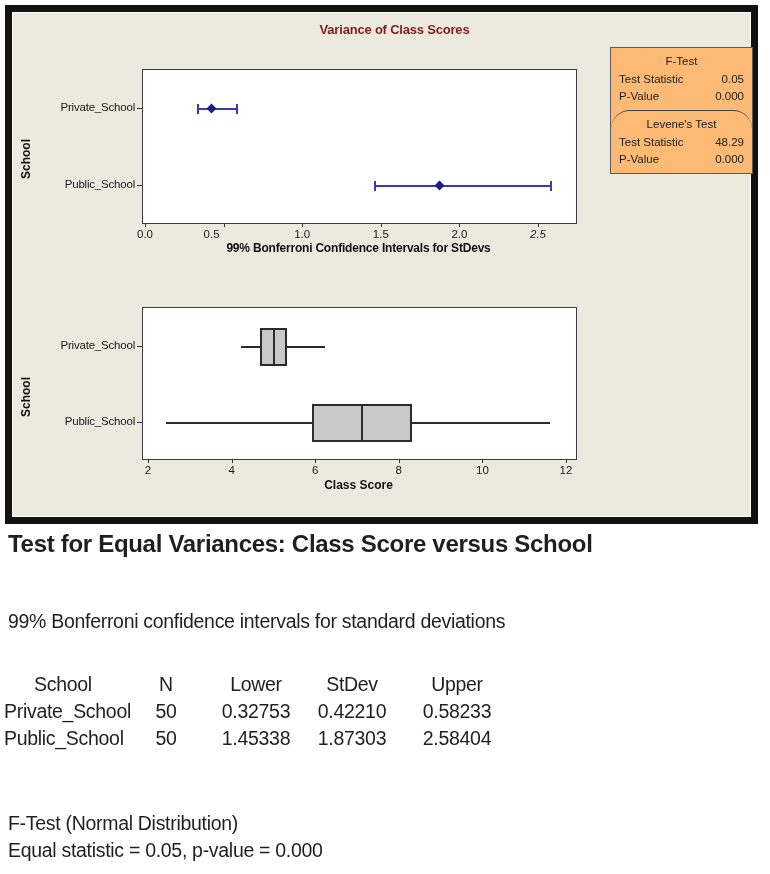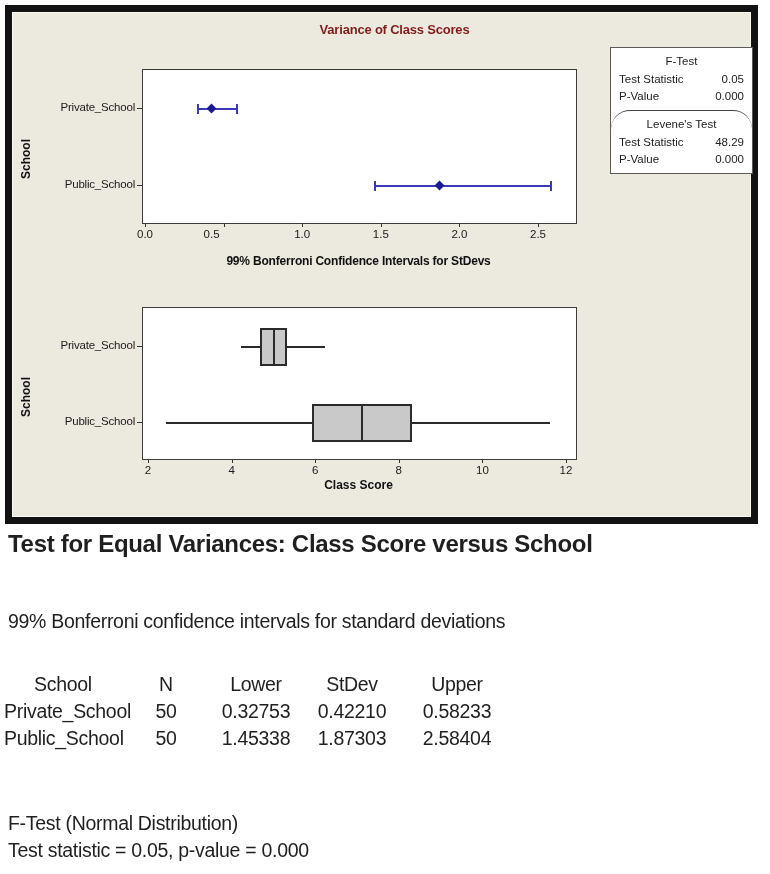--- a/index.html
+++ b/index.html
@@ -25,24 +25,24 @@
     position:absolute;width:16px;display:flex;align-items:center;justify-content:center;
     writing-mode:vertical-lr;transform:rotate(180deg);
     font-size:12px;font-weight:bold;color:#111;
   }
   #ci-ylab{left:6px;top:102px;height:90px;}
   #box-ylab{left:6px;top:340px;height:90px;}
   .xlab{
     position:absolute;left:130px;width:433px;text-align:center;
     font-size:12px;font-weight:bold;color:#111;
   }
-  #ci-xlab{top:229px;letter-spacing:-0.2px;margin-top:13px;}
+  #ci-xlab{top:229px;letter-spacing:-0.2px;}
   #box-xlab{top:466px;}
   .stats-panel{
-    position:absolute;left:598px;top:35px;width:143px;background:#ffffff;
+    position:absolute;left:598px;top:35px;width:143px;background:#fdba74;
     border:1px solid #5a5a5a;font-size:11.5px;color:#222;box-sizing:border-box;
   }
   .panel-sec{padding:7px 8px 5px 8px;}
   .panel-sec + .panel-sec{border-top:1px solid #444;border-radius:19px;}
   .panel-title{text-align:center;margin-bottom:4px;}
   .panel-row{display:flex;justify-content:space-between;line-height:17px;}
   .session-line{position:absolute;left:8px;letter-spacing:-0.3px;white-space:nowrap;}
   #session-heading{top:530px;font-size:24px;font-weight:bold;}
   #session-subheading{top:610px;font-size:19.5px;}
   #session-ftest-line{top:812px;font-size:19.5px;}
@@ -109,21 +109,21 @@
     <div style="position: absolute; left: 113px; top: 216px; width: 40px; text-align: center; font-size: 11.5px; color: rgb(26, 26, 26);">0.0</div>
     <div style="position: absolute; left: 211.6px; top: 211px; width: 1px; height: 4px; background: rgb(51, 51, 51);"></div>
     <div style="position: absolute; left: 191.6px; top: 216px; width: 40px; text-align: left; font-size: 11.5px; color: rgb(26, 26, 26);">0.5</div>
     <div style="position: absolute; left: 290.2px; top: 211px; width: 1px; height: 4px; background: rgb(51, 51, 51);"></div>
     <div style="position: absolute; left: 270.2px; top: 216px; width: 40px; text-align: center; font-size: 11.5px; color: rgb(26, 26, 26);">1.0</div>
     <div style="position: absolute; left: 368.8px; top: 211px; width: 1px; height: 4px; background: rgb(51, 51, 51);"></div>
     <div style="position: absolute; left: 348.8px; top: 216px; width: 40px; text-align: center; font-size: 11.5px; color: rgb(26, 26, 26);">1.5</div>
     <div style="position: absolute; left: 447.4px; top: 211px; width: 1px; height: 4px; background: rgb(51, 51, 51);"></div>
     <div style="position: absolute; left: 427.4px; top: 216px; width: 40px; text-align: center; font-size: 11.5px; color: rgb(26, 26, 26);">2.0</div>
     <div style="position: absolute; left: 526px; top: 211px; width: 1px; height: 4px; background: rgb(51, 51, 51);"></div>
-    <div style="position: absolute; left: 506px; top: 216px; width: 40px; text-align: center; font-size: 11.5px; color: rgb(26, 26, 26);">2.5</div>
+    <div style="position: absolute; left: 506px; top: 216px; width: 40px; text-align: center; font-size: 11.5px; color: rgb(26, 26, 26); font-style: italic;">2.5</div>
     <div style="position: absolute; left: 125px; top: 96px; width: 5px; height: 1px; background: rgb(51, 51, 51);"></div>
     <div style="position: absolute; left: 0px; top: 89px; width: 123px; text-align: right; font-size: 11.5px; color: rgb(26, 26, 26); letter-spacing: -0.2px;">Private_School</div>
     <div style="position: absolute; left: 125px; top: 173px; width: 5px; height: 1px; background: rgb(51, 51, 51);"></div>
     <div style="position: absolute; left: 0px; top: 166px; width: 123px; text-align: right; font-size: 11.5px; color: rgb(26, 26, 26); letter-spacing: -0.2px;">Public_School</div>
     <div style="position: absolute; left: 136px; top: 447px; width: 1px; height: 4px; background: rgb(51, 51, 51);"></div>
     <div style="position: absolute; left: 116px; top: 452px; width: 40px; text-align: center; font-size: 11.5px; color: rgb(26, 26, 26);">2</div>
     <div style="position: absolute; left: 219.6px; top: 447px; width: 1px; height: 4px; background: rgb(51, 51, 51);"></div>
     <div style="position: absolute; left: 199.6px; top: 452px; width: 40px; text-align: center; font-size: 11.5px; color: rgb(26, 26, 26);">4</div>
     <div style="position: absolute; left: 303.2px; top: 447px; width: 1px; height: 4px; background: rgb(51, 51, 51);"></div>
     <div style="position: absolute; left: 283.2px; top: 452px; width: 40px; text-align: center; font-size: 11.5px; color: rgb(26, 26, 26);">6</div>
@@ -158,13 +158,13 @@
     </div>
     <div class="trow">
       <div class="tcell" style="width: 118px;">Public_School</div>
       <div class="tcell" style="width: 88px;">50</div>
       <div class="tcell" style="width: 92px;">1.45338</div>
       <div class="tcell" style="width: 100px;">1.87303</div>
       <div class="tcell" style="width: 110px;">2.58404</div>
     </div>
   </div>
 <div class="session-line" id="session-ftest-line">F-Test (Normal Distribution)</div>
-<div class="session-line" id="session-stat-line">Test statistic = 0.05, p-value = 0.000</div>
+<div class="session-line" id="session-stat-line">Equal statistic = 0.05, p-value = 0.000</div>
 
 </body></html>

